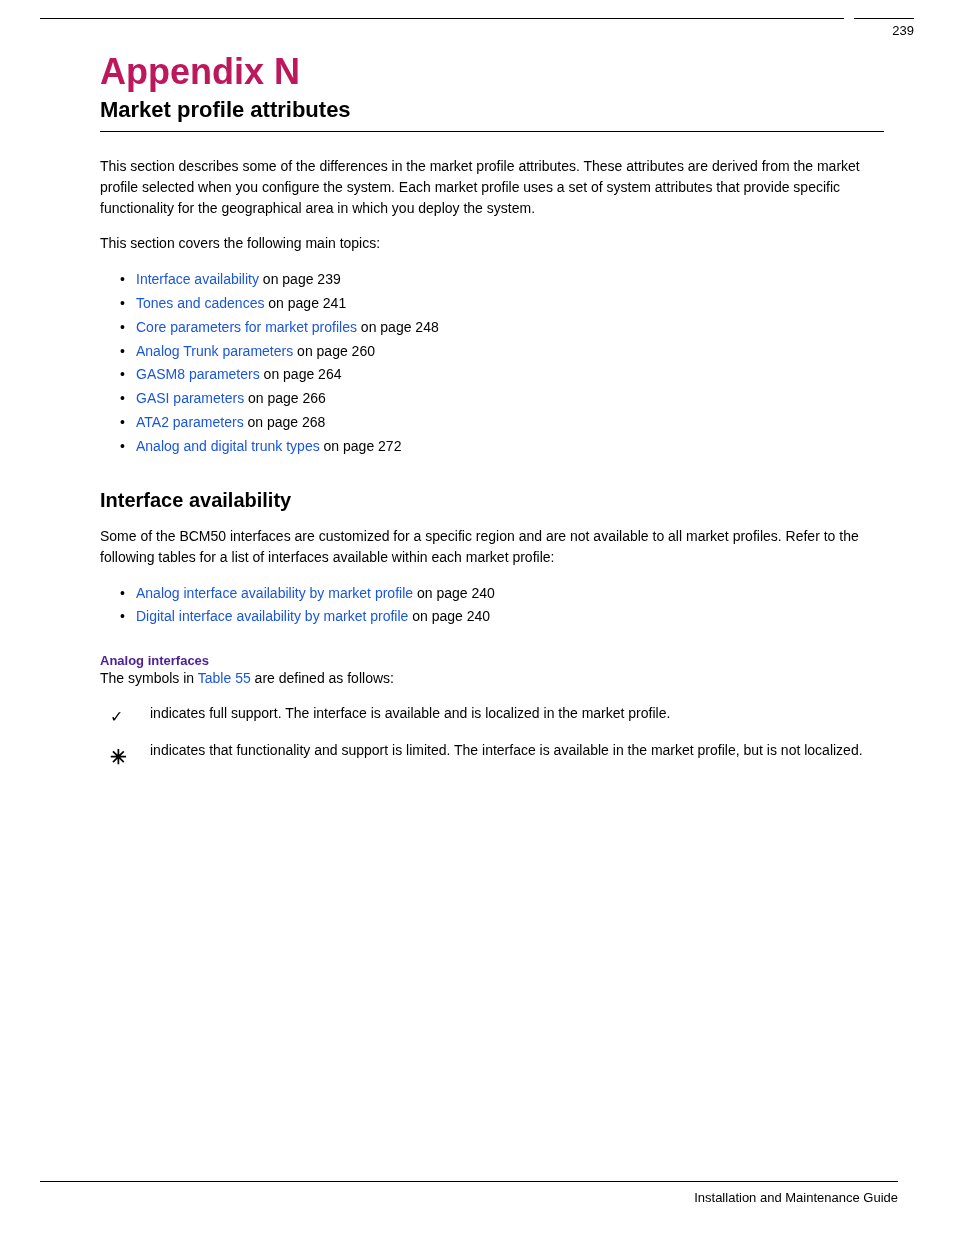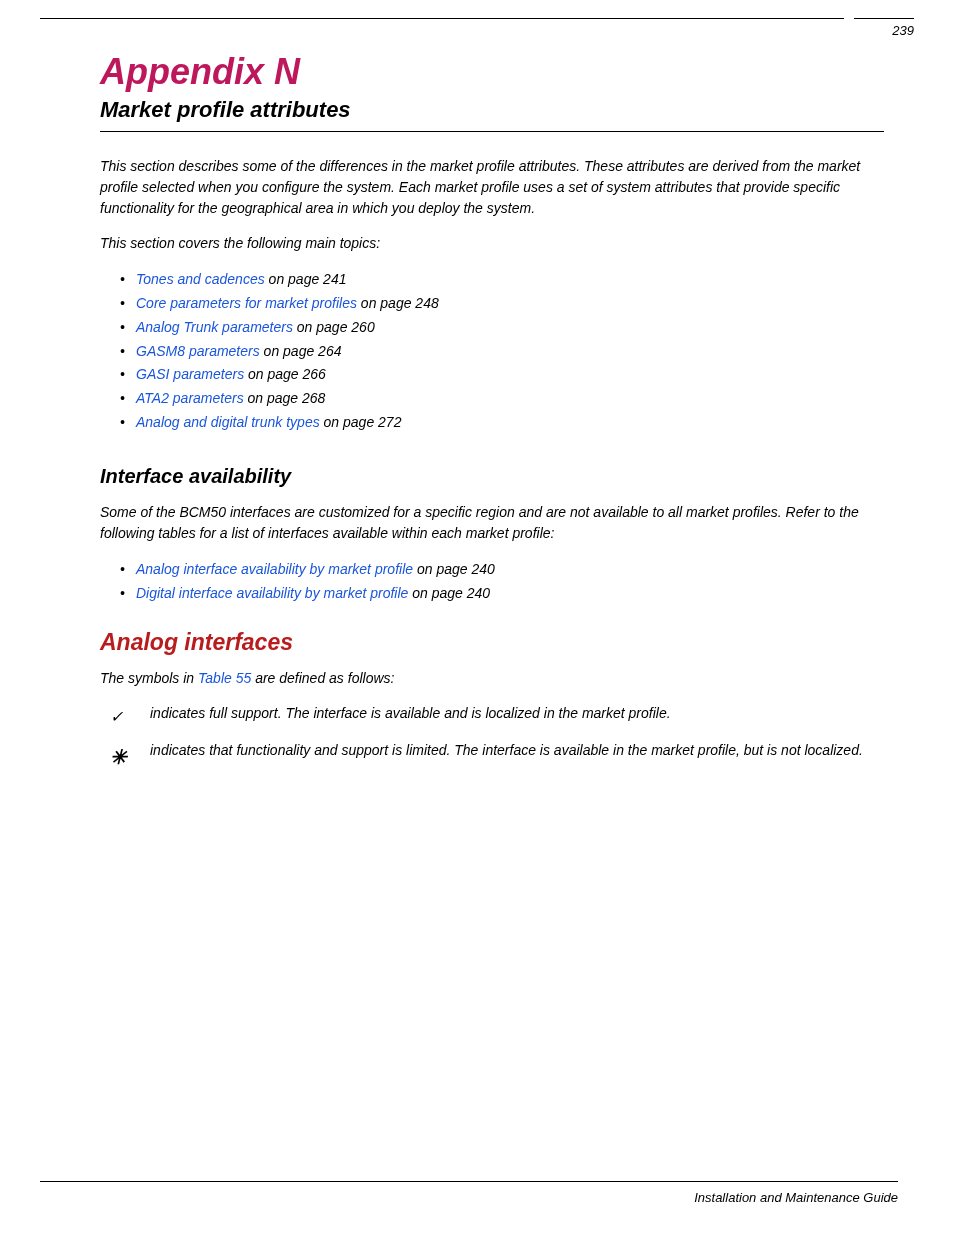--- a/index.html
+++ b/index.html
@@ -17,21 +17,20 @@
       min-height: 1235px;
       position: relative;
     }
 
     .page-container {
       width: 954px;
       min-height: 1235px;
       background: #fff;
       position: relative;
       padding: 0;
-      font-style: italic;
     }
 
     
     .page-number {
       position: absolute;
       top: 18px;
       right: 40px;
       font-size: 13px;
       color: #000;
       border-top: 1px solid #000;
@@ -117,24 +116,24 @@
     
     .section-heading {
       font-size: 20px;
       font-weight: bold;
       color: #000;
       margin-bottom: 14px;
       margin-top: 30px;
     }
 
     .subsection-heading {
-      font-size: 23px;
-      font-weight: bold;
-      color: #b91c1c;
-      margin-bottom: 12px;
+      font-size: 13px;
+      font-weight: bold;
+      color: #4c1d95;
+      margin-bottom: 0;
       margin-top: 24px;
     }
 
     
     .symbol-list {
       list-style: none;
       margin-left: 10px;
       margin-bottom: 14px;
     }
 
@@ -197,20 +196,23 @@
     <div class="appendix-title">Appendix N</div>
     <div class="appendix-subtitle">Market profile attributes</div>
     <hr class="title-underline">
 
     <p class="body-text">This section describes some of the differences in the market profile attributes. These attributes are derived from the market profile selected when you configure the system. Each market profile uses a set of system attributes that provide specific functionality for the geographical area in which you deploy the system.</p>
 
     <p class="body-text">This section covers the following main topics:</p>
 
     <ul class="bullet-list">
       <li>
+        <a class="link" href="#">Interface availability</a><span> on page 239</span>
+      </li>
+      <li>
         <a class="link" href="#">Tones and cadences</a><span> on page 241</span>
       </li>
       <li>
         <a class="link" href="#">Core parameters for market profiles</a><span> on page 248</span>
       </li>
       <li>
         <a class="link" href="#">Analog Trunk parameters</a><span> on page 260</span>
       </li>
       <li>
         <a class="link" href="#">GASM8 parameters</a><span> on page 264</span>

